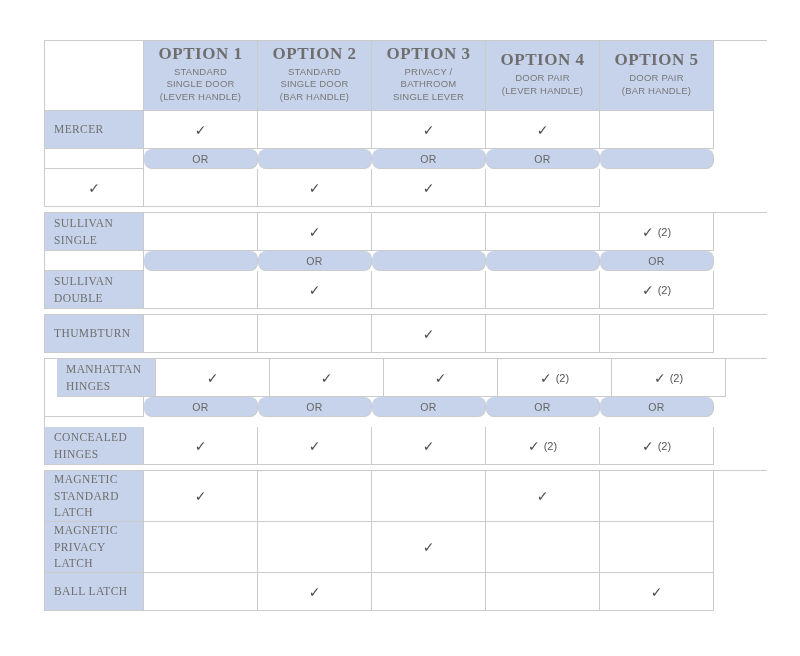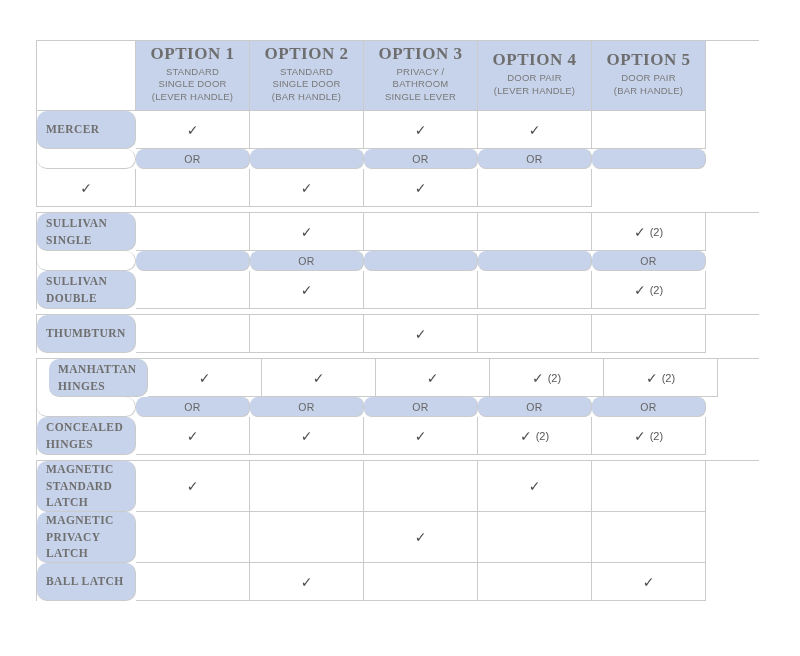--- a/index.html
+++ b/index.html
@@ -10,21 +10,21 @@
   }
   .page {
     position: relative;
     width: 800px;
     height: 656px;
     background: #ffffff;
     overflow: hidden;
   }
   .matrix {
     position: absolute;
-    left: 36px;
+    left: 44px;
     top: 40px;
     width: 723px;
   }
   .row {
     display: grid;
     grid-template-columns: 99px 114px 114px 114px 114px 114px;
   }
   .cell {
     box-sizing: border-box;
     border-right: 1px solid #cbcbcb;
@@ -69,28 +69,27 @@
     text-align: center;
   }
 
   
   .label-cell {
     background: var(--accent);
     justify-content: flex-start;
     padding-left: 9px;
     padding-right: 4px;
     font-family: "Liberation Serif", serif;
-    font-weight: 700;
+    font-weight: 400;
     font-size: 11.5px;
     letter-spacing: 0.4px;
     line-height: 1.45;
     color: #6f6f6f;
     text-align: left;
     white-space: pre-line;
-    border-radius: 10px;
   }
   .or-label { background: #ffffff; }
   .value-cell { background: #ffffff; }
   .or-cell {
     background: var(--accent);
     font-size: 10.5px;
     letter-spacing: 0.3px;
     color: #666666;
     border-radius: 8px;
   }
@@ -252,21 +251,21 @@
           </div>
         </div>
         <div class="row" style="height: 20px;">
           <div class="cell label-cell or-label"></div>
           <div class="cell or-cell">OR</div>
           <div class="cell or-cell">OR</div>
           <div class="cell or-cell">OR</div>
           <div class="cell or-cell">OR</div>
           <div class="cell or-cell">OR</div>
         </div>
-        <div class="row" style="height: 38px;">
+        <div class="row" style="height: 38px; margin-top: 10px;">
           <div class="cell label-cell">CONCEALED
 HINGES</div>
           <div class="cell value-cell">
             <span class="check-mark">✓</span>
           </div>
           <div class="cell value-cell">
             <span class="check-mark">✓</span>
           </div>
           <div class="cell value-cell">
             <span class="check-mark">✓</span>

